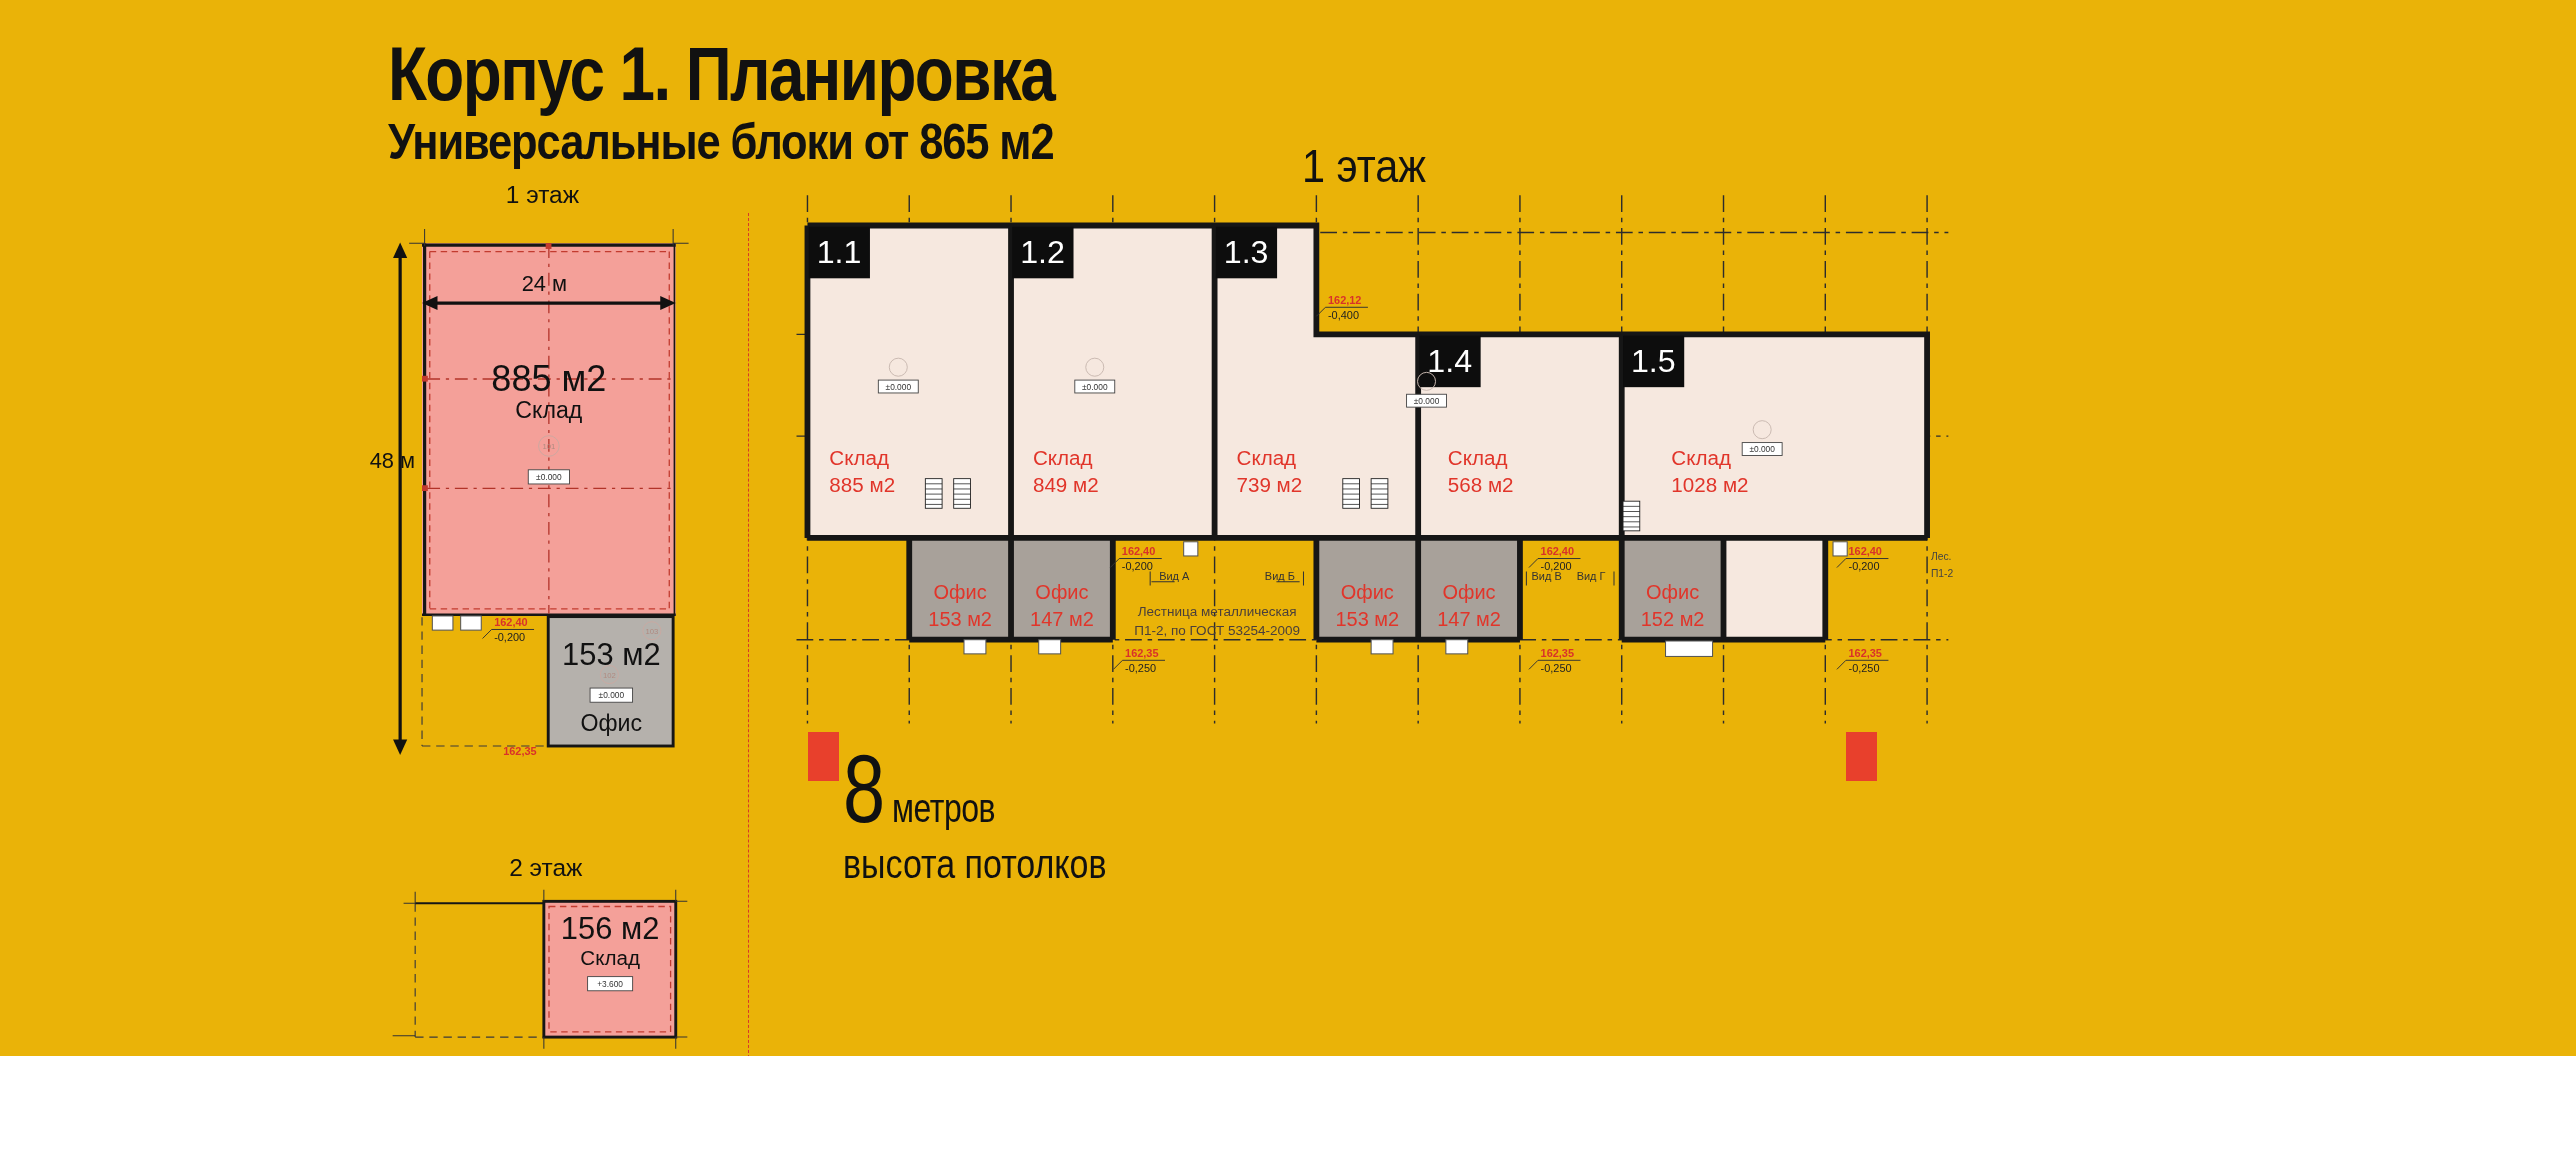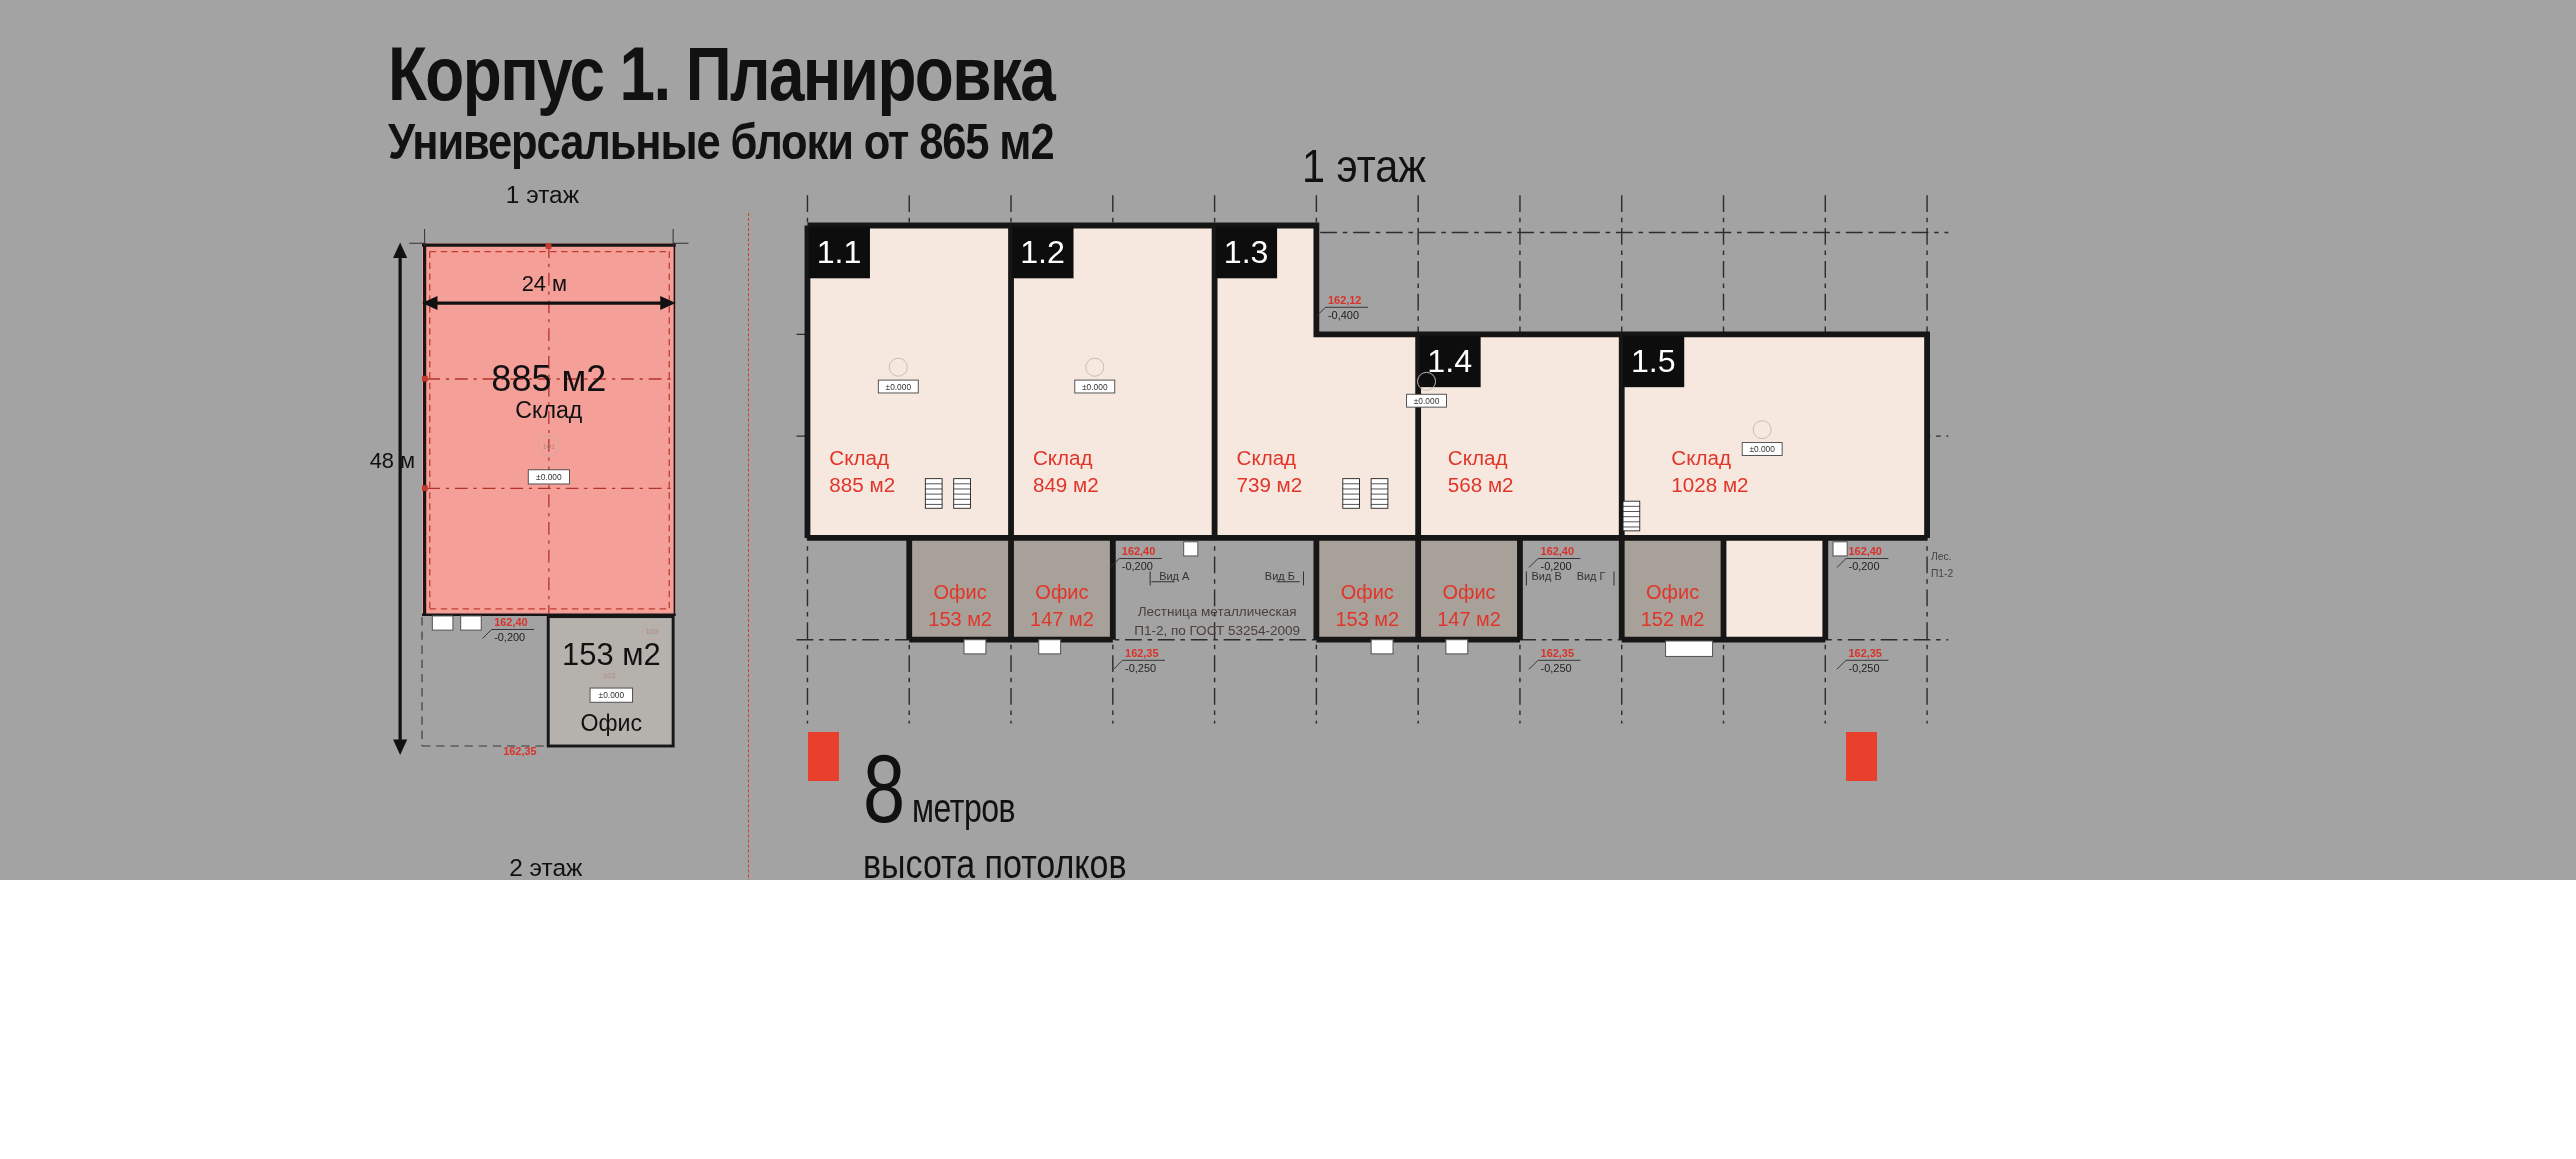--- a/index.html
+++ b/index.html
@@ -1,16 +1,16 @@
 <!DOCTYPE html>
 <html style="font-size:10.3px"><head>
 <meta charset="utf-8">
 <style>
   html,body{margin:0;padding:0;background:#fff;}
-  .page{position:relative;width:2576px;height:880px;background:#a3a3a3;overflow:hidden;
+  .page{position:relative;width:2576px;height:1056px;background:#eab308;overflow:hidden;
         font-family:"Liberation Sans",sans-serif;color:#111;}
 
   
   .titles{position:absolute;left:388px;top:36px;}
   .titles h1{margin:0;font-size:76px;font-weight:bold;letter-spacing:-1.9px;line-height:1.0;
              transform:scaleX(0.84);transform-origin:left top;white-space:nowrap;}
   .titles h2{margin:5.2px 0 0;font-size:50px;font-weight:bold;letter-spacing:-1.3px;line-height:1.0;
              transform:scaleX(0.87);transform-origin:left top;white-space:nowrap;}
   .total{position:absolute;left:1969px;top:39px;width:291px;text-align:center;}
   .total .t1{font-size:53px;font-weight:bold;line-height:1.0;transform:scaleX(0.64);transform-origin:center top;white-space:nowrap;}
@@ -62,21 +62,21 @@
   .dim-tri{fill:#111;}
   .dim-text{font-size:34px;text-anchor:middle;fill:#111;}
   .big-num{font-size:56px;text-anchor:middle;fill:#111;}
   .mid-num{font-size:48px;text-anchor:middle;fill:#111;}
   .sub-word{font-size:36px;text-anchor:middle;fill:#111;}
   .room circle{stroke:#C9A8A0;fill:none;stroke-width:1.4;}
   .room text{font-size:12px;fill:#B08A80;text-anchor:middle;}
   .redsq{fill:#C23B2F;}
 
   
-  .feature{position:absolute;top:732px;display:flex;gap:24px;}
+  .feature{position:absolute;top:732px;display:flex;gap:4px;}
   .sq{width:31px;height:49px;background:#E8402C;flex:none;}
   .ftext{padding-top:9px;}
   .fline1{font-size:97px;line-height:0.98;white-space:nowrap;letter-spacing:-1.9px;
           transform:scaleX(0.78);transform-origin:left top;}
   .fline1 .sm{font-size:41px;letter-spacing:-0.6px;}
   .fcap{font-size:40px;margin-top:6.4px;white-space:nowrap;
         transform:scaleX(0.85);transform-origin:left top;}
   .doc{padding-top:13px;}
   .doc .fcap{margin-top:0;}
   .doc .fcap + .fcap{margin-top:10.3px;}

